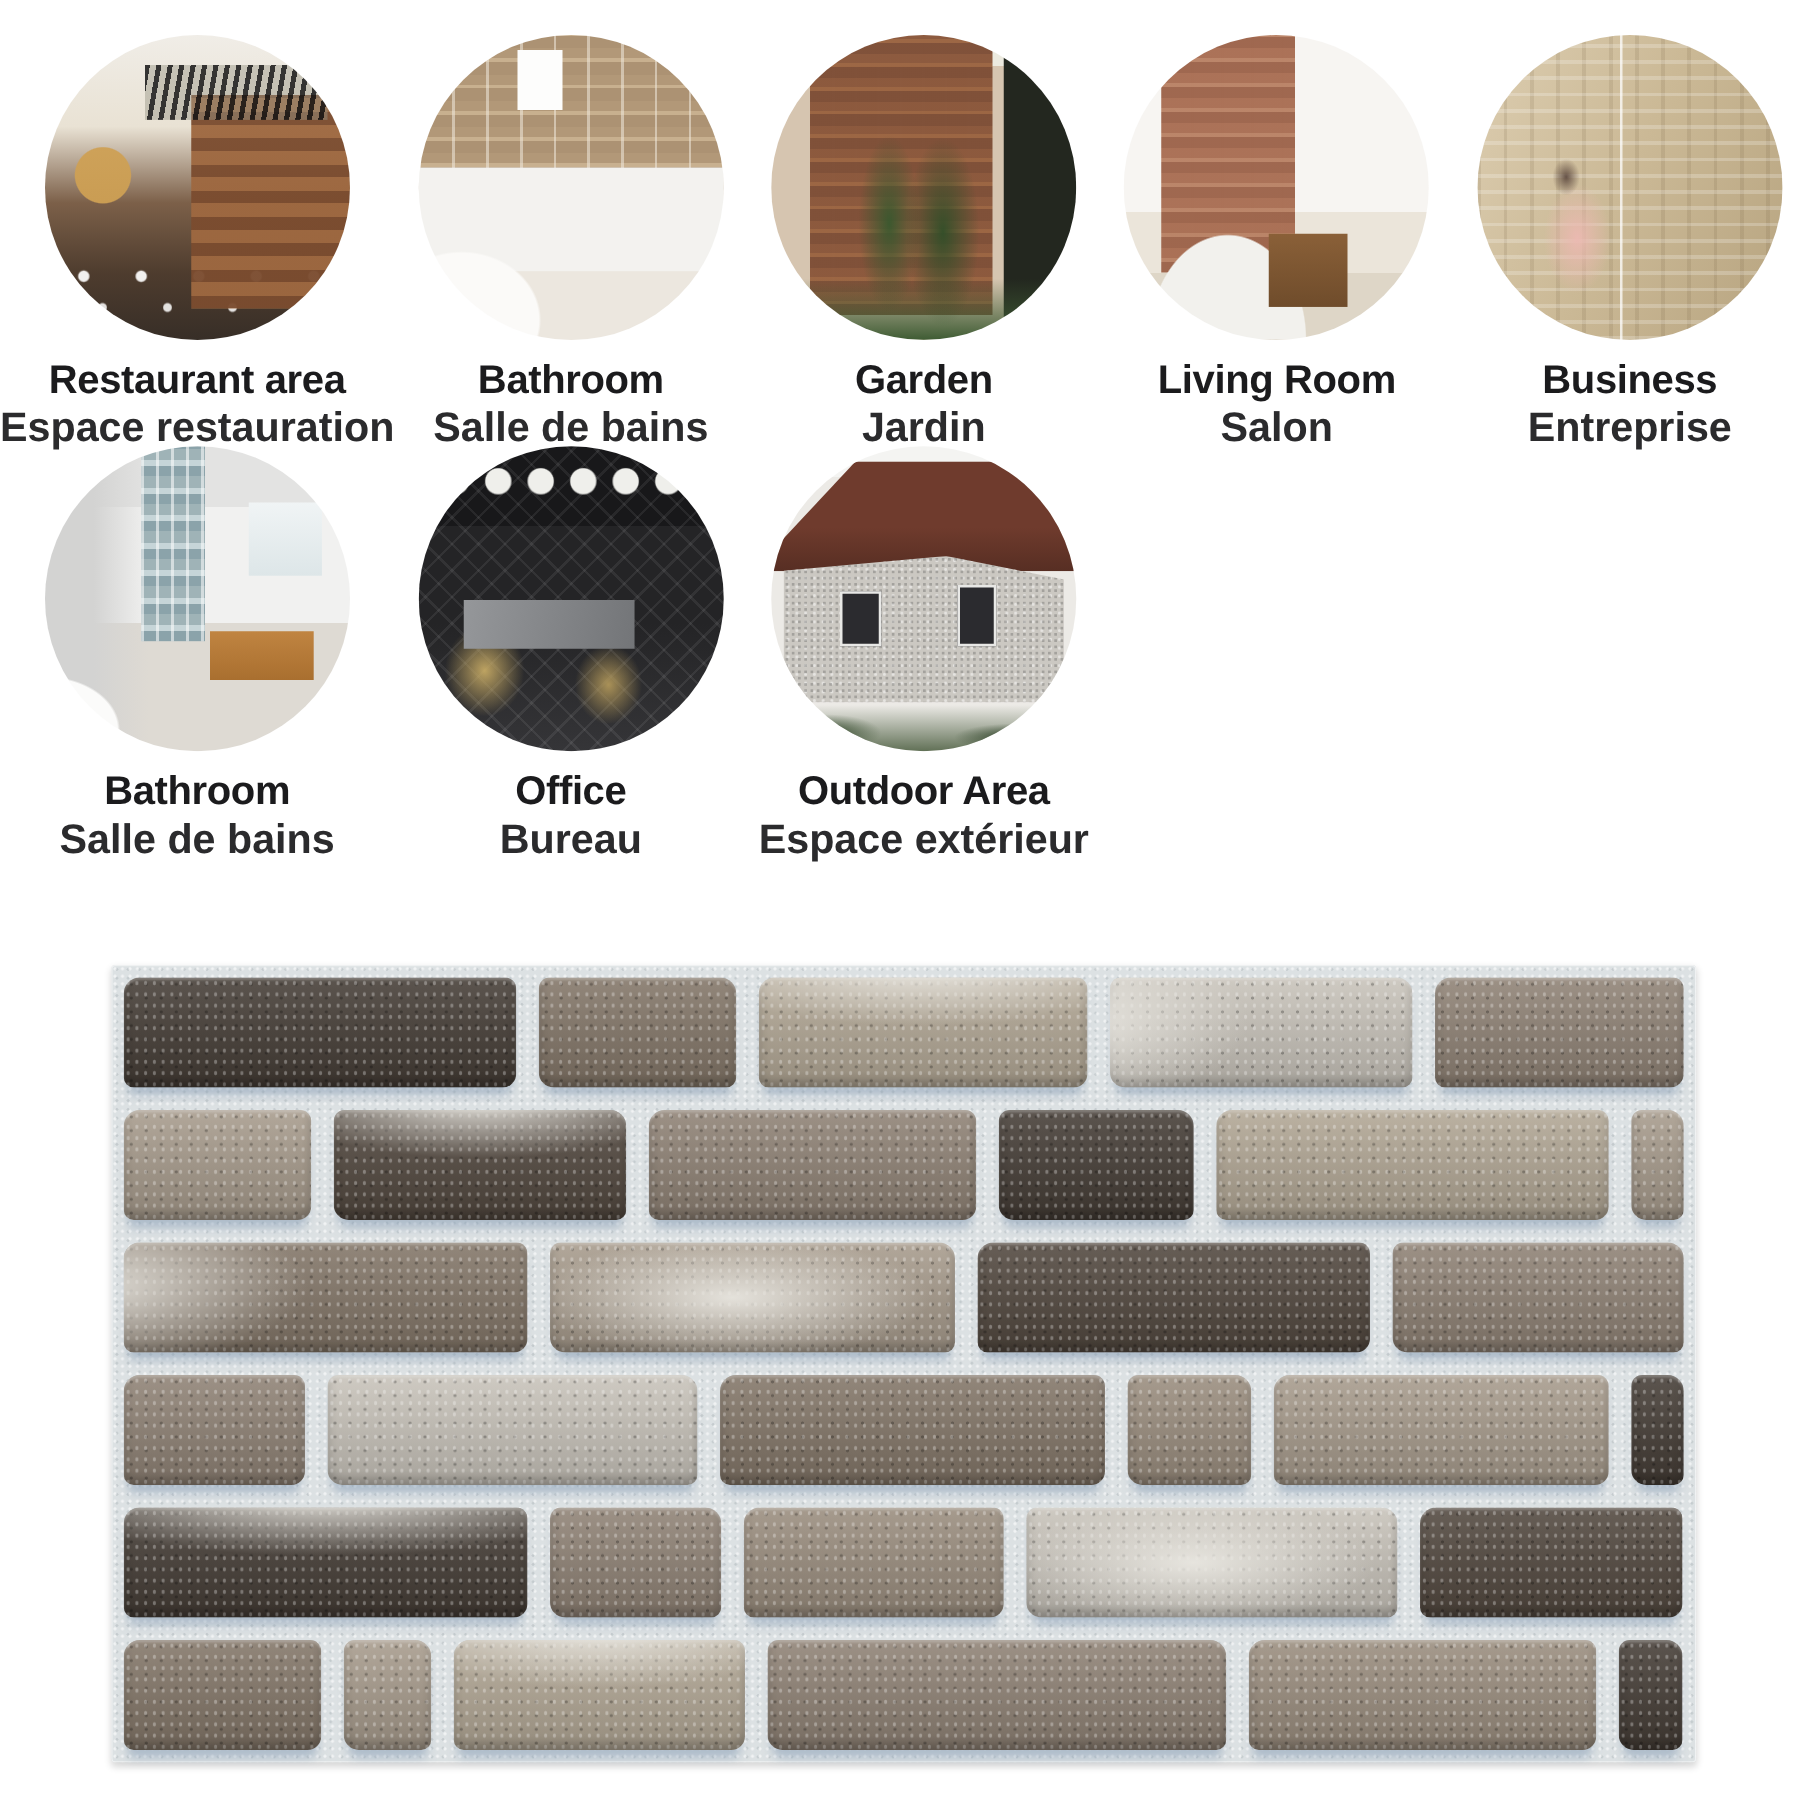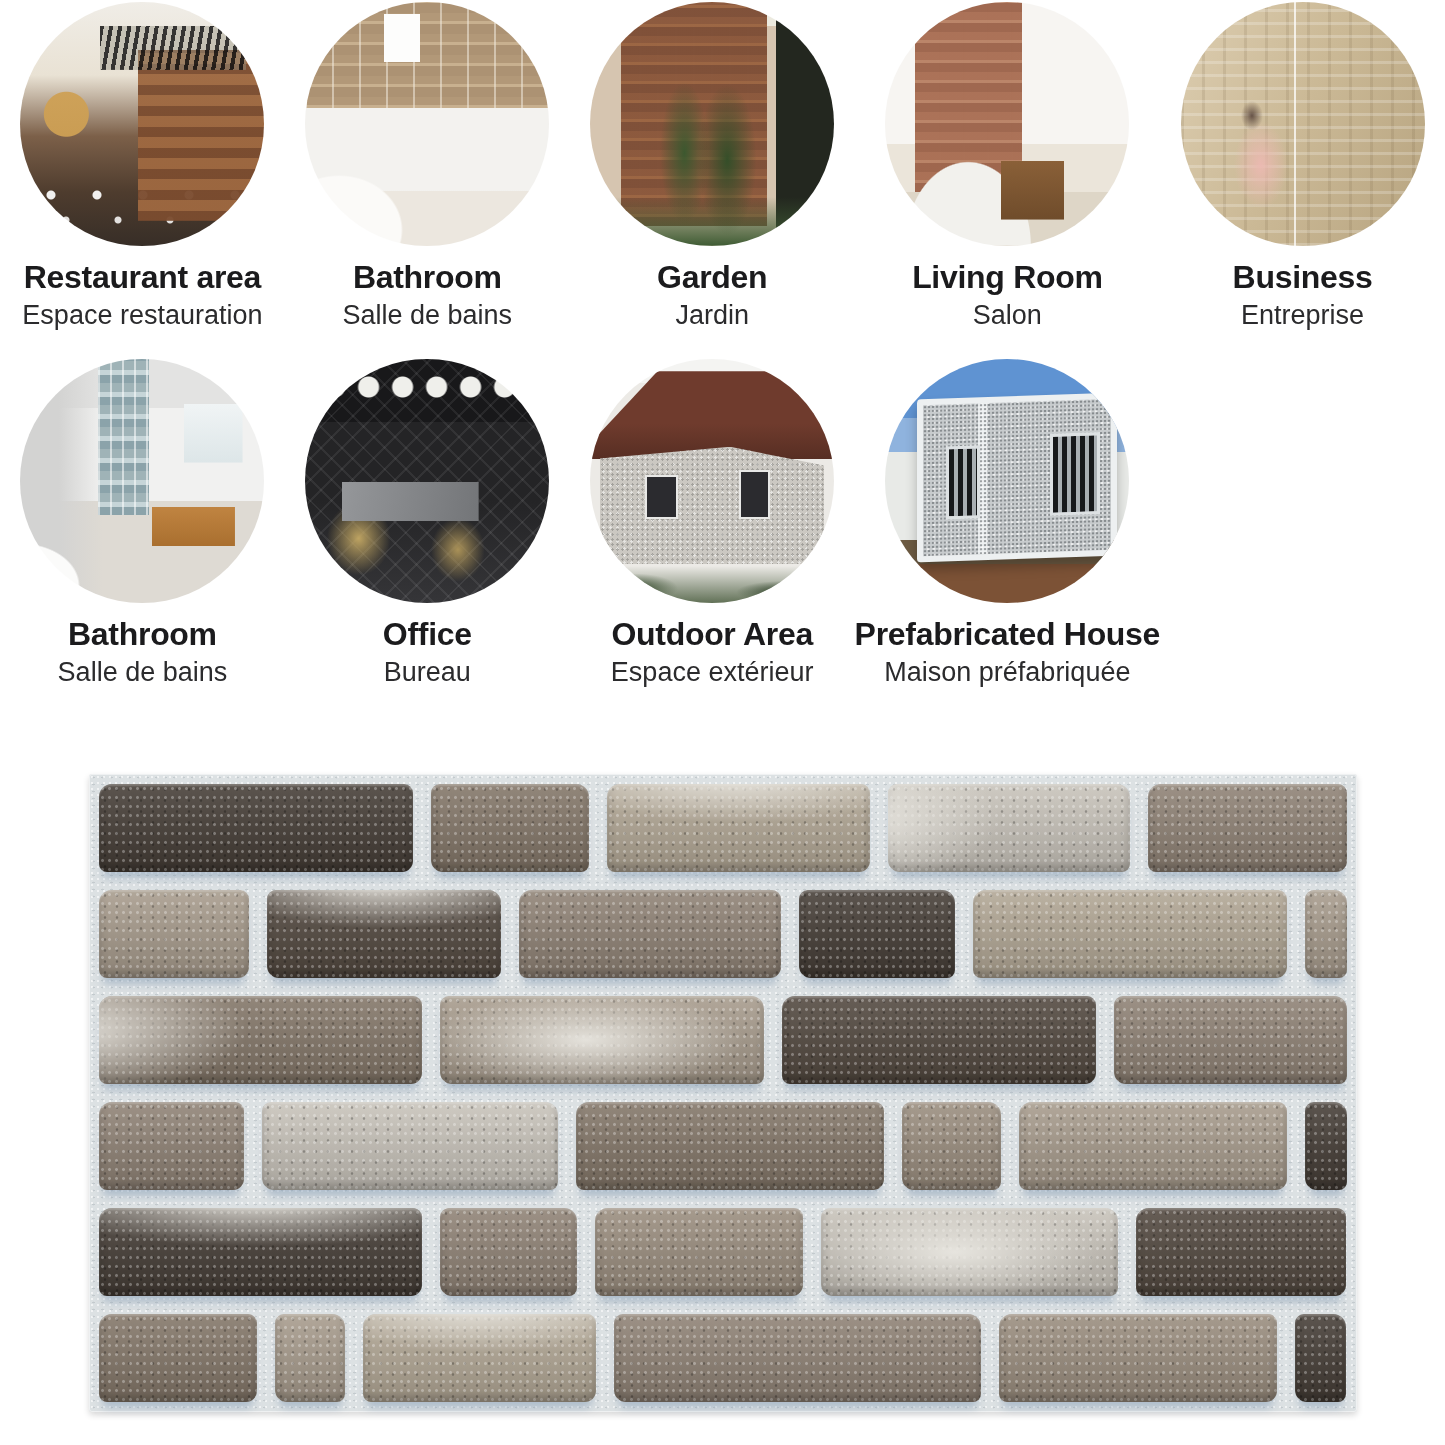--- a/index.html
+++ b/index.html
@@ -5,30 +5,30 @@
   html,body{margin:0;padding:0;}
   body{
     width:1445px;height:1445px;overflow:hidden;background:#ffffff;
     font-family:"Liberation Sans", sans-serif;color:#1c1c1e;
   }
   .page{width:1445px;height:1445px;position:relative;}
 
   
   .apps{
     display:grid;grid-template-columns:repeat(5,1fr);
-    row-gap:28px;padding-top:2px;justify-items:center;
+    padding-top:28px;justify-items:center;
   }
   .app-card{margin:0;display:flex;flex-direction:column;align-items:center;width:100%;}
   .circle{
     width:244px;height:244px;border-radius:50%;overflow:hidden;position:relative;
     background:#ddd;flex:none;
   }
   .caption{text-align:center;margin-top:13px;width:100%;}
   .label-en{font-size:32px;font-weight:700;line-height:36px;letter-spacing:-.3px;white-space:nowrap;color:#1b1b1d;}
-  .label-fr{font-size:27px;font-weight:400;line-height:31px;margin-top:5px;white-space:nowrap;color:#2b2b2d;}
+  .label-fr{font-size:33px;font-weight:700;line-height:31px;margin-top:5px;white-space:nowrap;color:#2b2b2d;}
 
   
   .scene-restaurant{
     background-color:#efece6;
     background-image:
       radial-gradient(circle at 19% 46%, rgba(206,160,84,.95) 0 22px, rgba(206,160,84,0) 23px),
       repeating-linear-gradient(100deg, rgba(20,20,20,.85) 0 4px, rgba(150,148,132,.45) 4px 9px),
       repeating-linear-gradient(0deg, rgba(123,76,47,.96) 0 10px, rgba(158,104,64,.96) 10px 21px),
       radial-gradient(circle, rgba(255,255,255,.92) 4px, rgba(255,255,255,0) 5px),
       radial-gradient(circle, rgba(255,255,255,.85) 3px, rgba(255,255,255,0) 4px),
@@ -285,32 +285,20 @@
           <div class="od-win od-win-b"></div>
         </div>
         <div class="outdoor-bush"></div>
       </div>
       <figcaption class="caption">
         <div class="label-en">Outdoor Area</div>
         <div class="label-fr">Espace extérieur</div>
       </figcaption>
     </figure>
 
-    <figure class="app-card">
-      <div class="circle scene-prefab">
-        <div class="prefab-box">
-          <div class="pf-win pf-win-a"></div>
-          <div class="pf-win pf-win-b"></div>
-        </div>
-      </div>
-      <figcaption class="caption">
-        <div class="label-en">Prefabricated House</div>
-        <div class="label-fr">Maison préfabriquée</div>
-      </figcaption>
-    </figure>
 
   </section>
 
   <div class="panel-wrap">
     <div class="brick-panel" style="background-color: rgb(220, 225, 227);">
         <div class="brick-row">
           <div class="brick" style="flex-grow: 317; background-color: rgb(69, 61, 54);"></div>
           <div class="brick" style="flex-grow: 160; background-color: rgb(131, 118, 104);"></div>
           <div class="brick w-top" style="flex-grow: 265; background-color: rgb(178, 167, 149);"></div>
           <div class="brick w-left" style="flex-grow: 245; background-color: rgb(200, 195, 186);"></div>

